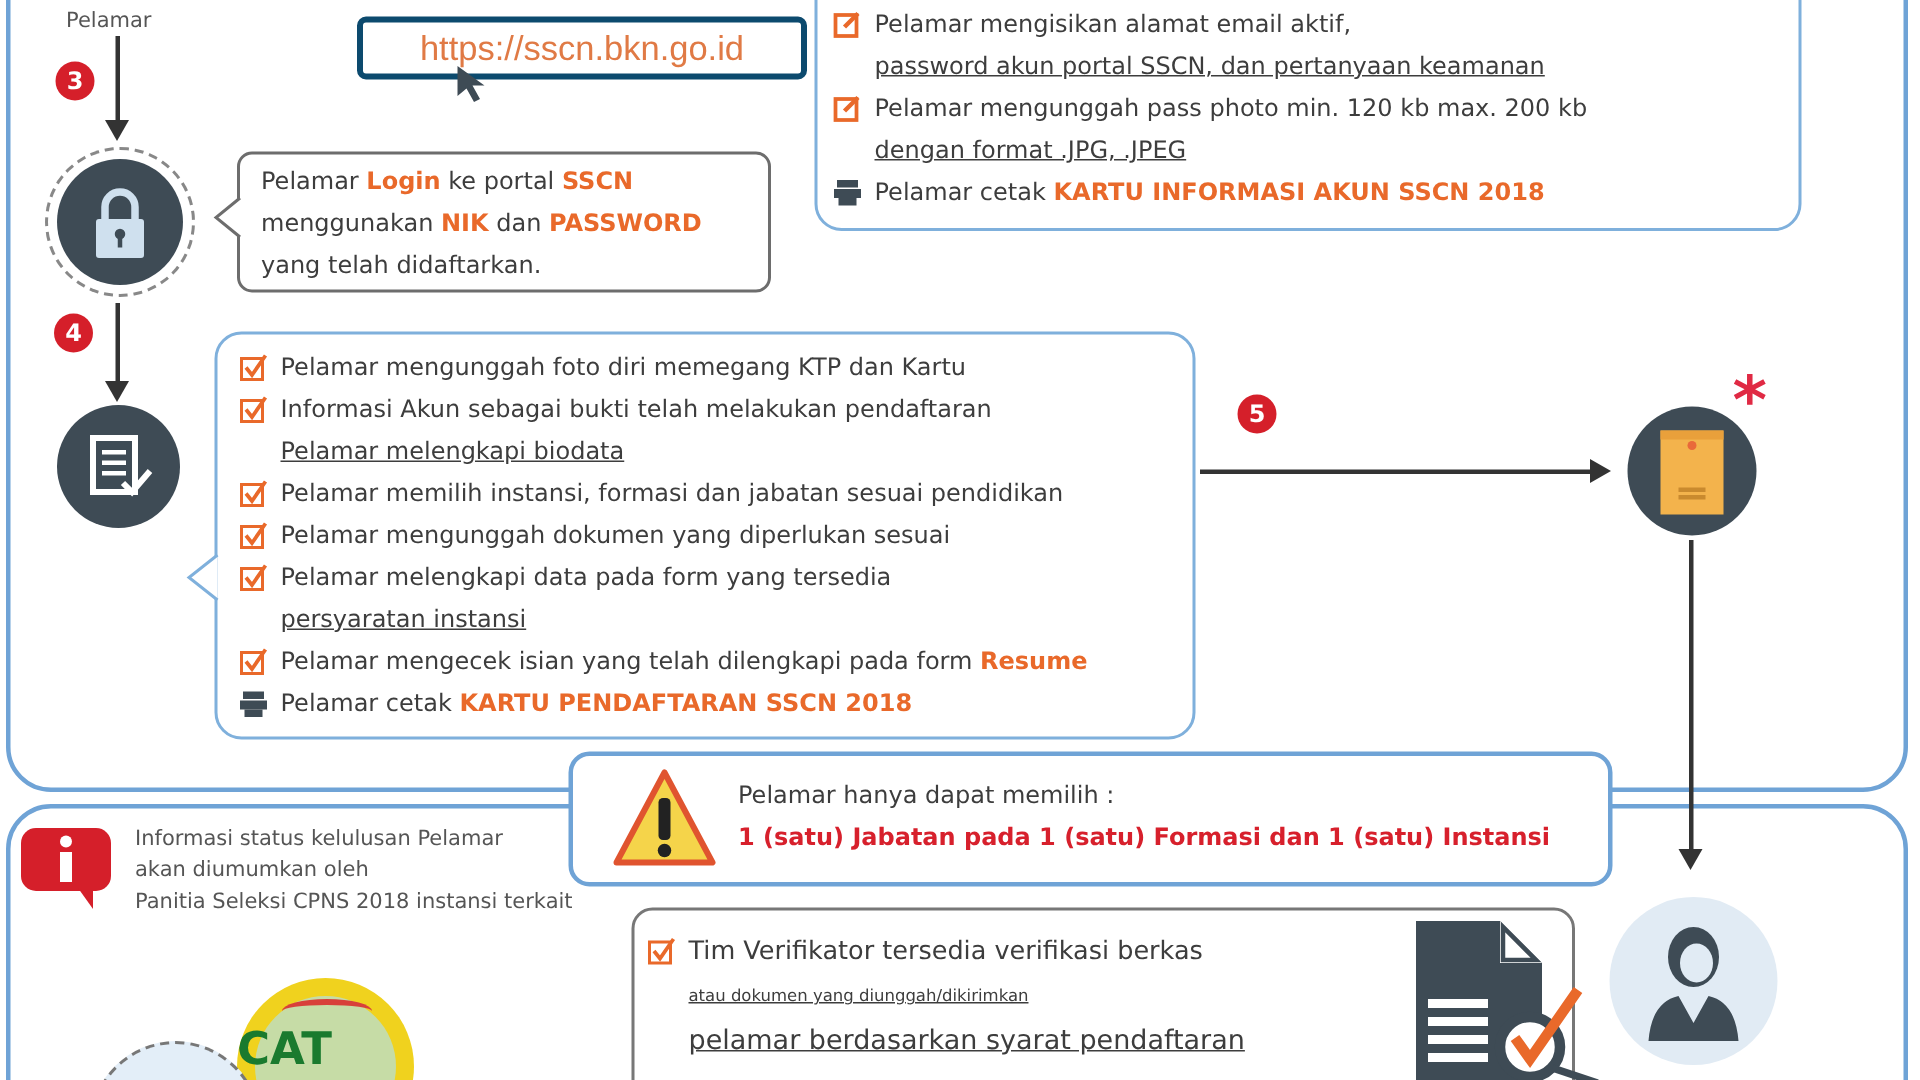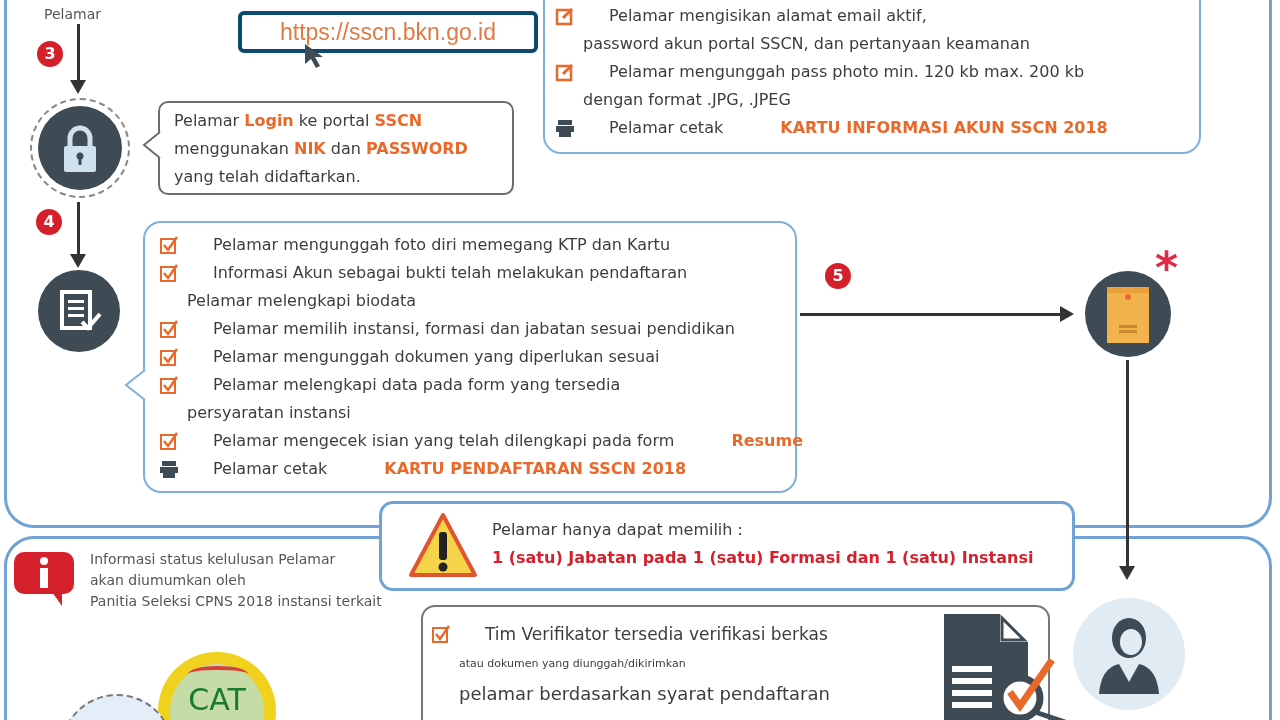--- a/index.html
+++ b/index.html
@@ -12,23 +12,23 @@
   .txt { font-size:16px; line-height:28px; color:#3d3d3d; white-space:nowrap; }
   .orange { color:#e9692a; font-weight:bold; }
   .red { color:#d7202c; font-weight:bold; }
   .badge { position:absolute; width:26px; height:26px; border-radius:50%; background:#d51f2a; color:#fff;
            font-weight:bold; font-size:16px; line-height:26px; text-align:center; }
   .vline { position:absolute; width:3px; background:#333; }
   .hline { position:absolute; height:3px; background:#333; }
   .arrow-down { position:absolute; width:0; height:0; border-left:8px solid transparent; border-right:8px solid transparent; border-top:14px solid #333; }
   .arrow-right { position:absolute; width:0; height:0; border-top:8px solid transparent; border-bottom:8px solid transparent; border-left:14px solid #333; }
   .circle-dark { position:absolute; border-radius:50%; background:#3e4b55; }
-  .row { display:flex; align-items:center;gap:26px; }
+  .row { display:flex; align-items:center; }
   .ic { width:20px; height:20px; margin-right:8px; flex:0 0 20px; }
-  .indent { padding-left:28px; }
+  .indent { padding-left:28px;text-decoration:underline; }
 </style>
 </head>
 <body>
 
 <div class="panel" style="left:4px; top:-40px; width:1262px; height:562px;"></div>
 
 <div class="panel" style="left:4px; top:536px; width:1262px; height:240px;"></div>
 
 <div class="abs txt" style="left:44px; top:0px; font-size:14px; color:#555;">Pelamar</div>
 <div class="vline" style="left:77px; top:24px; height:60px;"></div>
@@ -201,21 +201,21 @@
 </svg>
 <div class="abs" style="left:90px; top:549px; font-size:14px; line-height:21px; color:#555;">
   <div>Informasi status kelulusan Pelamar</div>
   <div>akan diumumkan oleh</div>
   <div>Panitia Seleksi CPNS 2018 instansi terkait</div>
 </div>
 
 <div class="abs" style="left:158px; top:652px; width:118px; height:118px; border-radius:50%; background:#f0d21e; overflow:hidden;">
   <div class="abs" style="left:12px; top:12px; width:94px; height:94px; border-radius:50%; background:#c6dca6;"></div>
   <div class="abs" style="left:30px; top:14px; width:60px; height:12px; border-top:4px solid #d8403a; border-radius:50%;"></div>
-  <div class="abs" style="left:0; width:118px; top:30px; text-align:center; font-family:'DejaVu Sans',sans-serif; font-weight:normal; font-size:30px; color:#1a7a2e;">CAT</div>
+  <div class="abs" style="left:0; width:118px; top:30px; text-align:left; font-family:'DejaVu Sans',sans-serif; font-weight:bold; font-size:30px; color:#1a7a2e;">CAT</div>
 </div>
 <div class="abs" style="left:60px; top:694px; width:110px; height:110px; border-radius:50%; border:2px dashed #777; background:#e3eef8;"></div>
 
 <div class="box-gray" style="left:421px; top:605px; width:625px; height:130px; border-radius:14px; border-color:#777;">
   <div style="position:absolute; left:8px; top:12px;">
     <div class="row txt" style="font-size:17px; line-height:30px;">
       <svg class="ic" viewBox="0 0 20 20">
           <rect x="2" y="4" width="14" height="14" fill="#fff" stroke="#e9692a" stroke-width="2"></rect>
           <path d="M5 10 L9 15 L18 2" fill="none" stroke="#e9692a" stroke-width="2.5"></path>
         </svg>

